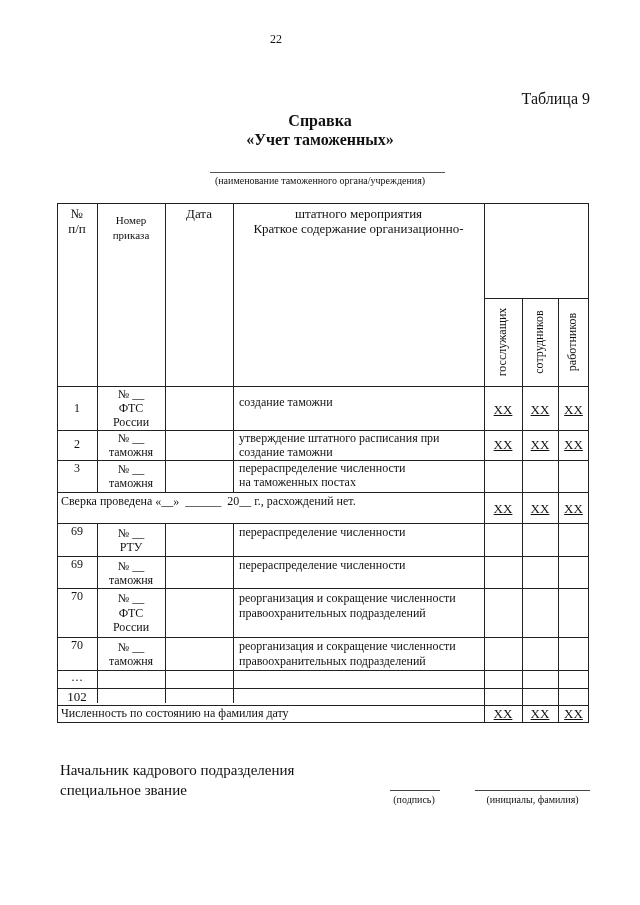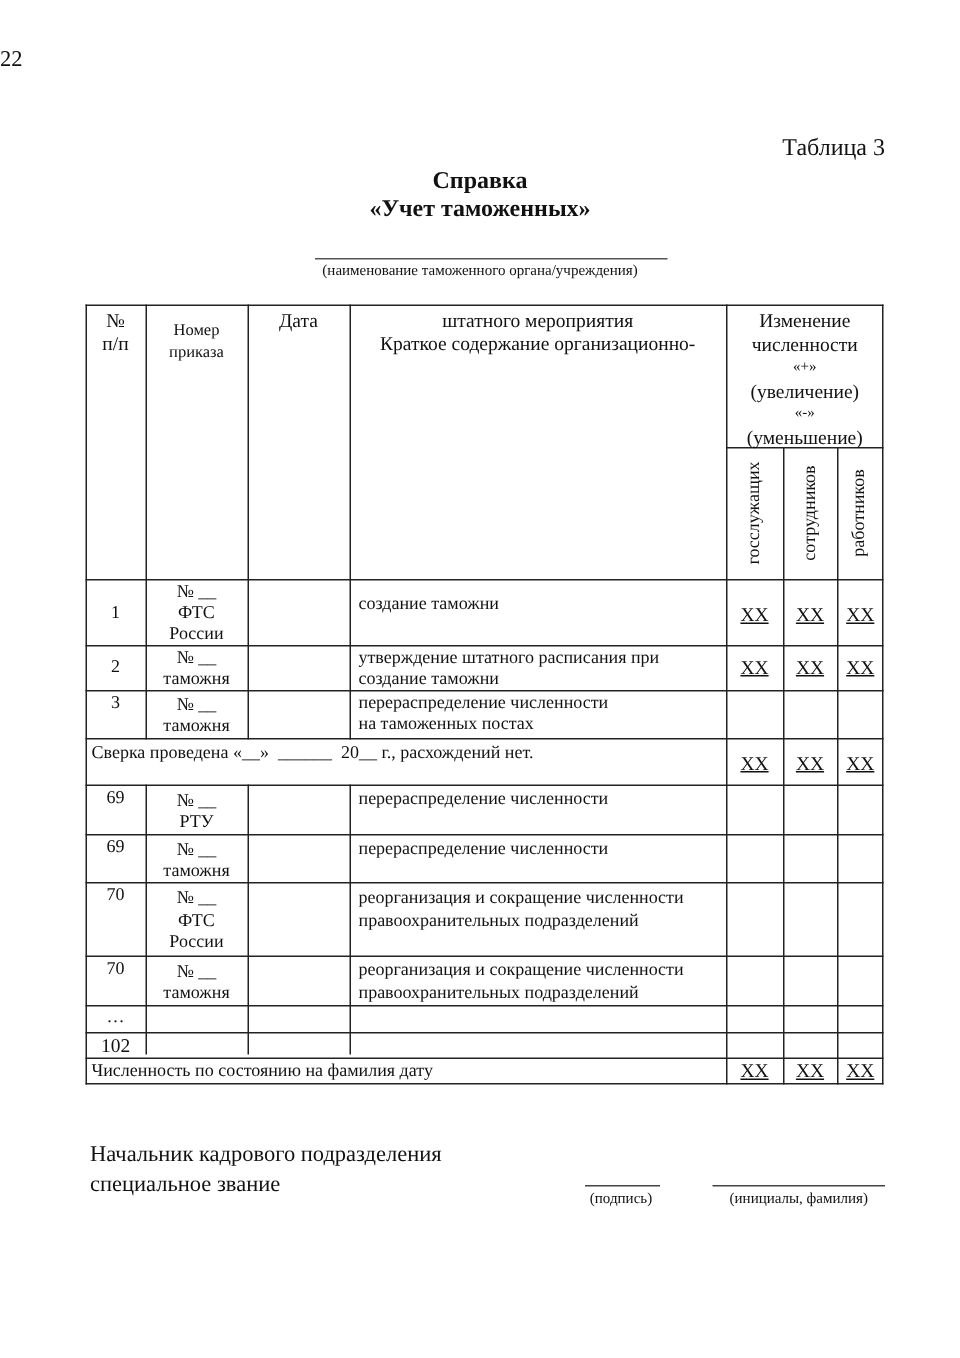--- a/index.html
+++ b/index.html
@@ -1,19 +1,19 @@
 <!DOCTYPE html>
 <html><head>
 <meta charset="utf-8">
 <style>
   html, body { margin: 0; padding: 0; background: #ffffff; }
   body { width: 640px; height: 905px; position: relative; overflow: hidden;
          font-family: "Liberation Serif", serif; color: #111; }
   .abs { position: absolute; }
-  .page-number { top: 32px; left: 0; width: 552px; font-size: 15px; }
+  .page-number { top: 32px; left: 0; width: 552px; text-align: center; font-size: 12px; }
   .table-label { top: 90px; right: 50px; font-size: 16px; }
   .title { top: 111px; left: 0; width: 640px; text-align: center; font-size: 16px; font-weight: bold; line-height: 19px; }
   .org-line { top: 172px; left: 210px; width: 235px; border-top: 1px solid #555; }
   .org-caption { top: 175px; left: 0; width: 640px; text-align: center; font-size: 10px; }
 
   
   .tbl { position: absolute; left: 57px; top: 203px; width: 532px; height: 520px; }
   .hl, .vl { position: absolute; background: #222; }
   .hl { height: 1px; }
   .vl { width: 1px; }
@@ -23,21 +23,21 @@
   .xx { font-size: 13px; text-decoration: underline; }
 
   .signer { left: 60px; font-size: 15px; line-height: 20px; }
   .sig-line { border-top: 1px solid #444; }
   .sig-cap { font-size: 10px; text-align: center; }
 </style>
 </head>
 <body>
 
 <div class="abs page-number">22</div>
-<div class="abs table-label">Таблица 3</div>
+<div class="abs table-label">Таблица 9</div>
 <div class="abs title">
   <div>Справка</div>
   <div>«Учет таможенных»</div>
 </div>
 <div class="abs org-line"></div>
 <div class="abs org-caption">(наименование таможенного органа/учреждения)</div>
 
 <div class="tbl">
 
   <div class="vl" style="left:0;top:0;height:520px"></div>
@@ -72,28 +72,20 @@
     <div>п/п</div>
   </div>
   <div class="cell" style="left:40px;top:10px;width:68px;font-size:11px">
     <div>Номер</div>
     <div>приказа</div>
   </div>
   <div class="cell" style="left:108px;top:3px;width:68px;font-size:13px">Дата</div>
   <div class="cell" style="left:176px;top:3px;width:251px;font-size:13px">
     <div>штатного мероприятия</div>
     <div>Краткое содержание организационно-</div>
-  </div>
-  <div class="cell" style="left:427px;top:3px;width:105px;font-size:13px;line-height:15.5px">
-    <div>Изменение</div>
-    <div>численности</div>
-    <div style="font-size:10px">«+»</div>
-    <div>(увеличение)</div>
-    <div style="font-size:10px">«-»</div>
-    <div>(уменьшение)</div>
   </div>
   <div class="vert" style="left:406px;top:131px;width:80px;height:16px">госслужащих</div>
   <div class="vert" style="left:443px;top:131px;width:80px;height:16px">сотрудников</div>
   <div class="vert" style="left:476px;top:131px;width:80px;height:16px">работников</div>
 
   <div class="cell" style="left:0;top:198px;width:40px">1</div>
   <div class="cell" style="left:40px;top:184px;width:68px;line-height:14px">
     <div>№ __</div>
     <div>ФТС</div>
     <div>России</div>

